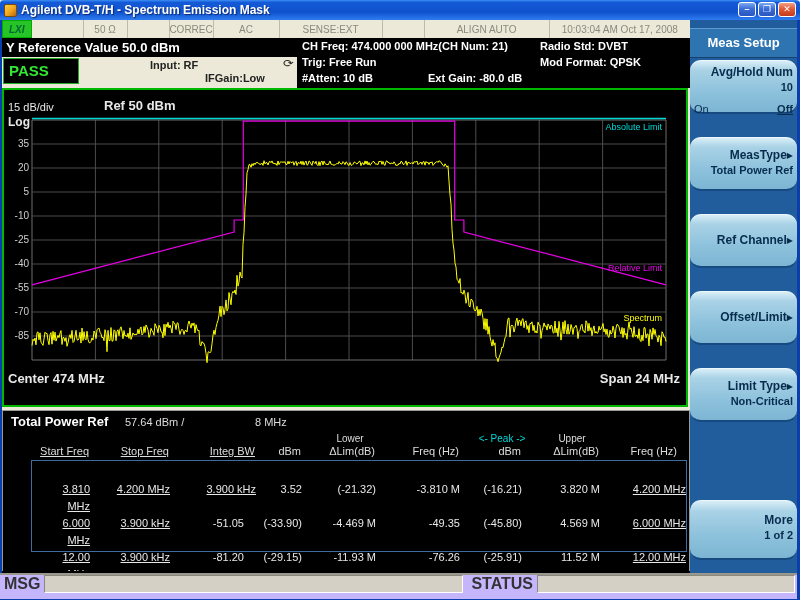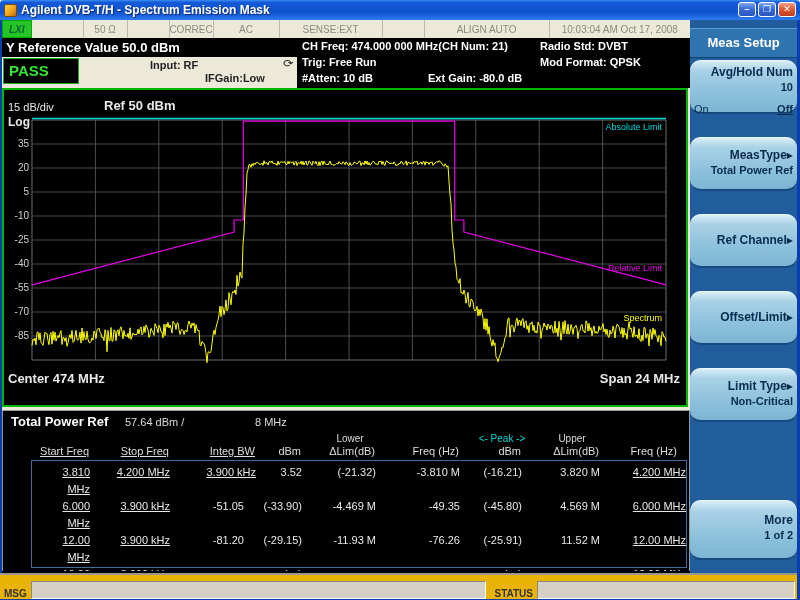--- a/index.html
+++ b/index.html
@@ -53,44 +53,44 @@
     border:1px solid #9a9a9a;border-bottom:none;box-sizing:border-box;color:#ddd;}
   .t-title{position:absolute;left:8px;top:3px;font-size:13px;font-weight:bold;color:#fff;}
   .t-val{position:absolute;left:122px;top:5px;font-size:11px;color:#ddd;}
   .t-bw{position:absolute;left:252px;top:5px;font-size:11px;color:#ddd;}
   .grid9{display:grid;grid-template-columns:86px 80px 86px 58px 74px 84px 62px 78px 78px;}
   .grouprow{position:absolute;left:0;top:22px;width:686px;font-size:10px;color:#ddd;}
   .grouprow .gc{text-align:center;}
   .peaklbl{color:#00d8d8;}
   .headrow{position:absolute;left:0;top:34px;width:686px;font-size:11px;color:#ddd;}
   .headrow .hc{white-space:nowrap;}
-  .rowsbox{position:absolute;left:28px;top:49px;width:656px;height:108px;
-    border:1px solid #3f6c9e;box-sizing:border-box;padding-top:3px;}
+  .rowsbox{position:absolute;left:28px;top:49px;width:656px;height:92px;
+    border:1px solid #3f6c9e;box-sizing:border-box;padding-top:20px;}
   .rows{display:grid;grid-template-columns:58px 80px 86px 58px 74px 84px 62px 78px 74px;
     font-size:11px;color:#e8e8e8;line-height:17px;}
   .aleft{text-align:right;padding-left:6px;text-decoration:underline;}
   .aright{text-align:right;padding-right:12px;}
   
   .sidebar{position:absolute;left:690px;top:20px;width:107px;height:553px;background:#215d9c;}
   .sb-band{position:absolute;left:0;top:8px;width:107px;height:28px;background:#2e74b0;
     color:#fff;font-size:13px;font-weight:bold;text-align:center;line-height:28px;
     border-top:1px solid #5b9ccc;border-bottom:1px solid #16426f;}
   .sb-btn{position:absolute;left:0;width:107px;box-sizing:border-box;
     background:linear-gradient(180deg,#d9eef7 0%,#a9d2e6 18%,#8ec2dc 60%,#7cb5d3 100%);
     border-top:1px solid #eaf7fb;border-bottom:2px solid #174a80;
     color:#072c4e;text-align:right;padding:4px 4px 0 4px;border-radius:11px;}
   .sb-btn .lbl{font-size:12px;font-weight:bold;line-height:15px;white-space:nowrap;}
   .sb-btn .val{font-size:11px;font-weight:bold;line-height:14px;}
   .sb-btn .arr{font-size:8px;vertical-align:1px;}
   .togglerow{display:flex;justify-content:space-between;font-size:11px;line-height:16px;margin-top:7px;}
   .tog-off{font-weight:bold;text-decoration:underline;}
   .sb-center{display:flex;align-items:center;justify-content:flex-end;height:100%;padding-bottom:4px;box-sizing:border-box;}
   
-  .msgbar{position:absolute;left:0;top:573px;width:797px;height:24px;background:#eab308;
-    border-top:2px solid #9a978c;display:flex;align-items:flex-end;font-size:10px;color:#333;}
+  .msgbar{position:absolute;left:0;top:573px;width:797px;height:24px;background:#c4b5fd;
+    border-top:2px solid #9a978c;display:flex;align-items:flex-start;font-size:16px;color:#333;}
   .msgbar .lab{padding:0 4px;font-weight:bold;}
   .sunken{height:16px;background:#d4d0c6;border:1px solid;border-color:#8a887e #fff #fff #8a887e;}
   .f1{flex:1;margin-right:4px;}
   .f2{width:256px;margin-right:2px;}
   .blackgap{position:absolute;left:2px;top:571px;width:688px;height:2px;background:#000;}
 </style>
 </head>
 <body>
 
 <div class="screen">

